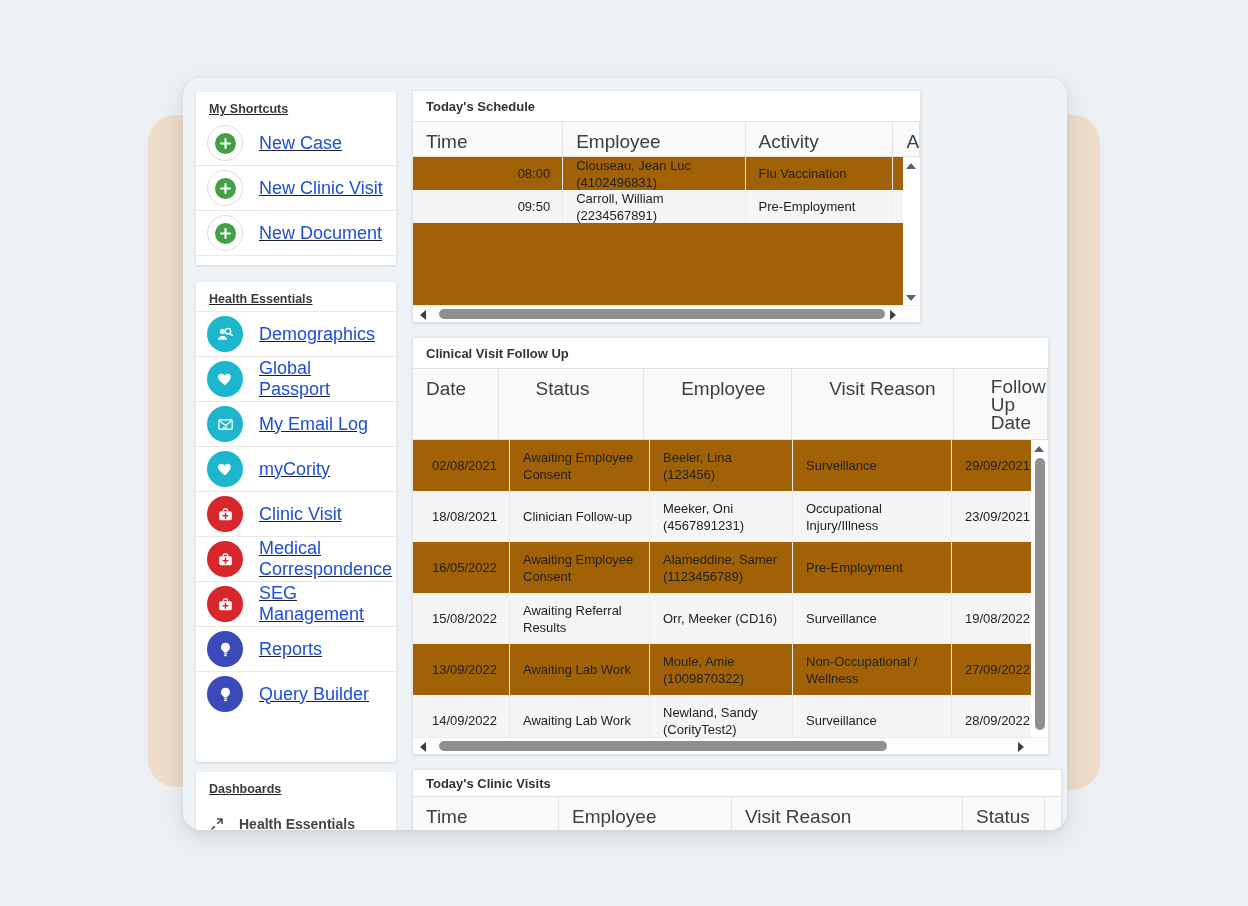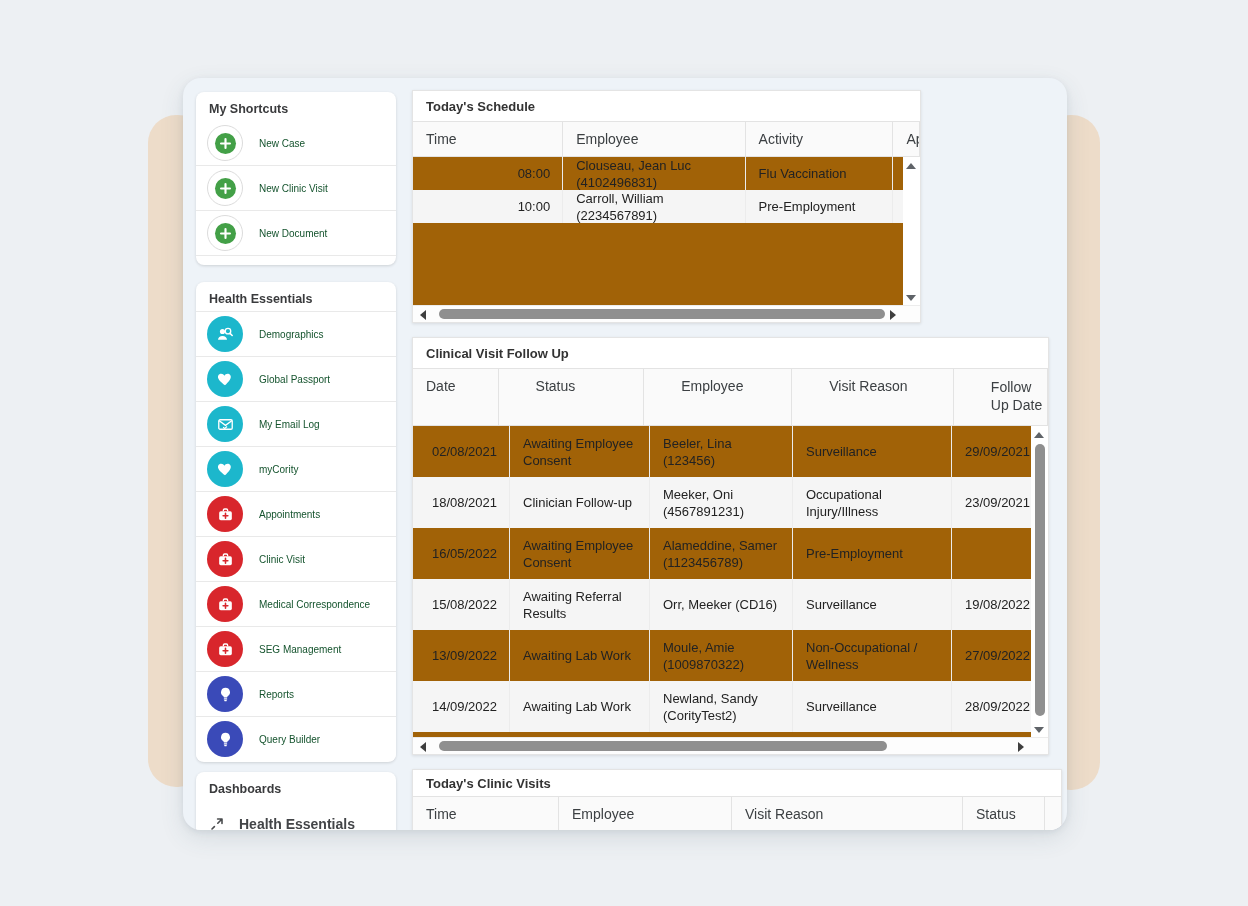--- a/index.html
+++ b/index.html
@@ -17,36 +17,37 @@
   .app {
     position:absolute; left:183px; top:78px; width:884px; height:752px;
     background:#eef3f8; border-radius:18px;
     box-shadow: 0 8px 24px rgba(60,80,100,.12), 0 2px 6px rgba(60,80,100,.10);
     overflow:hidden;
   }
 
   
   .card {
     position:absolute; left:13px; width:200px; background:#fff;
-    border-radius:8px; box-shadow:0 1px 3px rgba(0,0,0,.14);
+    border-radius:2px; box-shadow:0 1px 3px rgba(0,0,0,.14);
     overflow:hidden;
+    text-decoration:underline;
   }
   .card1 { top:14px;  height:173px; }
   .card2 { top:204px; height:480px; }
   .card3 { top:694px; height:120px; }
   .card-header {
     padding:10px 13px 5px; font-size:12.5px; font-weight:bold; color:#3a3b3d;
   }
   .s-item {
     display:flex; align-items:center; gap:16px; height:45px; padding:0 11px;
     border-top:1px solid #e9e9e9; cursor:pointer; background:#fff;
   }
   .card .s-item:first-of-type { border-top:none; }
   .card1 .s-item { border-top:none; border-bottom:1px solid #e9e9e9; }
-  .s-label { font-size:10px; color:#14532d; }
+  .s-label { font-size:18px; color:#1d4ed8; }
   .icon-circle {
     width:36px; height:36px; border-radius:50%; flex:none;
     display:flex; align-items:center; justify-content:center;
   }
   .ic-plus-outer { background:#fff; border:1px solid #dcdcdc; }
   .ic-plus-inner {
     width:21px; height:21px; border-radius:50%; background:#43a047;
     display:flex; align-items:center; justify-content:center;
   }
   .bg-teal { background:#1cb7cc; }
@@ -61,26 +62,26 @@
     box-shadow:0 1px 3px rgba(0,0,0,.10); overflow:hidden;
   }
   .panel-schedule { left:229px; top:12px;  width:509px; height:233px; }
   .panel-followup { left:229px; top:259px; width:637px; height:418px; }
   .panel-clinic   { left:229px; top:691px; width:650px; height:120px; }
   .panel-title { height:30px; line-height:31px; padding:0 13px; font-size:13px; font-weight:bold; color:#333; }
   .panel-clinic .panel-title { height:26px; line-height:27px; }
 
   .thead { display:flex; background:#fafafa; border-top:1px solid #e3e3e3; border-bottom:1px solid #e3e3e3; }
   .th {
-    font-size:14px; color:#3c4043; padding:9px 12px 0 13px;
+    font-size:19px; color:#3c4043; padding:9px 12px 0 13px;
     border-right:1px solid #e3e3e3; overflow:hidden; white-space:nowrap;
   }
   .th.wrap { white-space:normal; line-height:18px; }
   .t1 .thead { height:36px; }
-  .t2 .thead { height:58px;gap:24px; }
+  .t2 .thead { height:72px;gap:24px; }
   .t3 .thead { height:40px; }
 
   .tbody { position:relative; background:#a16207; }
   .t1 .tbody { height:150px; }
   .t2 .tbody { height:313px; }
   .trow { display:flex; }
   .t1 .trow { height:33px; }
   .t2 .trow { height:51px; }
   .trow.odd { background:#f5f5f5; }
   .td {
@@ -198,30 +199,20 @@
         <span class="s-label">myCority</span>
       </div>
       <div class="s-item">
         <span class="icon-circle bg-red">
           <svg width="19" height="19" viewBox="0 0 24 24">
               <path d="M9.3 8V6.6c0-.9.7-1.6 1.6-1.6h2.2c.9 0 1.6.7 1.6 1.6V8" fill="none" stroke="#fff" stroke-width="1.7"></path>
               <rect x="4" y="8" width="16" height="11.2" rx="2" fill="#fff"></rect>
               <path d="M12 10.6v6M9 13.6h6" stroke="#d8262c" stroke-width="2" stroke-linecap="round"></path>
             </svg>
         </span>
-        <span class="s-label">Appointments</span>
-      </div>
-      <div class="s-item">
-        <span class="icon-circle bg-red">
-          <svg width="19" height="19" viewBox="0 0 24 24">
-              <path d="M9.3 8V6.6c0-.9.7-1.6 1.6-1.6h2.2c.9 0 1.6.7 1.6 1.6V8" fill="none" stroke="#fff" stroke-width="1.7"></path>
-              <rect x="4" y="8" width="16" height="11.2" rx="2" fill="#fff"></rect>
-              <path d="M12 10.6v6M9 13.6h6" stroke="#d8262c" stroke-width="2" stroke-linecap="round"></path>
-            </svg>
-        </span>
         <span class="s-label">Clinic Visit</span>
       </div>
       <div class="s-item">
         <span class="icon-circle bg-red">
           <svg width="19" height="19" viewBox="0 0 24 24">
               <path d="M9.3 8V6.6c0-.9.7-1.6 1.6-1.6h2.2c.9 0 1.6.7 1.6 1.6V8" fill="none" stroke="#fff" stroke-width="1.7"></path>
               <rect x="4" y="8" width="16" height="11.2" rx="2" fill="#fff"></rect>
               <path d="M12 10.6v6M9 13.6h6" stroke="#d8262c" stroke-width="2" stroke-linecap="round"></path>
             </svg>
         </span>
@@ -281,21 +272,21 @@
       <div class="th c3">Appointment</div>
     </div>
     <div class="tbody">
       <div class="trow">
         <div class="td num c0">08:00</div>
         <div class="td c1">Clouseau, Jean Luc (4102496831)</div>
         <div class="td c2">Flu Vaccination</div>
         <div class="td c3"></div>
       </div>
       <div class="trow odd">
-        <div class="td num c0">10:00</div>
+        <div class="td num c0">09:50</div>
         <div class="td c1">Carroll, William (2234567891)</div>
         <div class="td c2">Pre-Employment</div>
         <div class="td c3"></div>
       </div>
       <div class="vstrip">
         <span class="varrow up"></span>
         <span class="varrow down"></span>
       </div>
     </div>
     <div class="hscroll">

